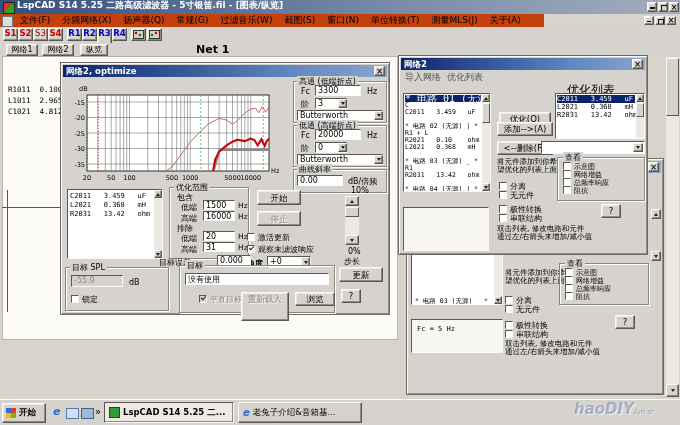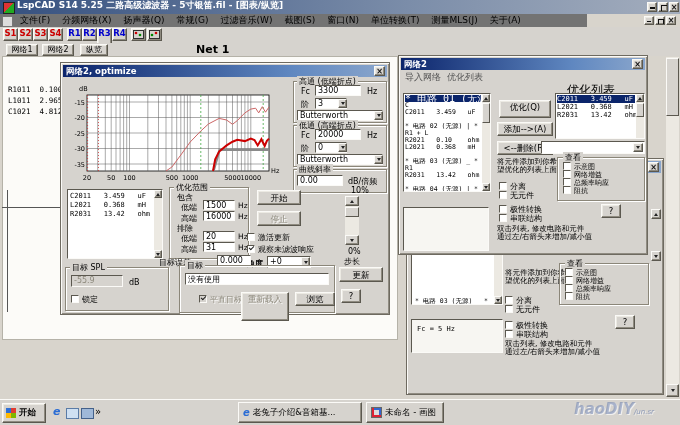--- a/index.html
+++ b/index.html
@@ -44,36 +44,36 @@
     <span class="t" style="left:17px;top:0">LspCAD S14 5.25 二路高级滤波器 - 5寸银笛.fil - [图表/纵览]</span>
     <div class="btn" style="left:647px;top:2px;width:10px;height:10px">
         <div style="position:absolute;left:2px;bottom:2px;width:5px;height:2px;background:#111"></div>
       </div>
     <div class="btn" style="left:658px;top:2px;width:10px;height:10px">
         <div style="position:absolute;left:2px;top:2px;width:5px;height:5px;border:1px solid #111"></div>
       </div>
     <div class="btn xb" style="left:669px;top:2px;width:10px;height:10px;color:#111">×</div>
   </div>
 
-  <div class="t" style="left:0;top:14px;width:587px;height:13px;background:#737373;border-bottom:5px solid #0ea5e9">
+  <div class="t" style="left:0;top:14px;width:544px;height:13px;background:#c2410c;border-bottom:5px solid #0ea5e9">
     <span class="t" style="left:2px;top:2px;width:9px;height:9px;background:#ddd;border:1px solid #777"></span>
     <span style="margin-left:14px"><span class="menu-item">文件(F)</span><span class="menu-item">分频网络(X)</span><span class="menu-item">扬声器(Q)</span><span class="menu-item">常规(G)</span><span class="menu-item">过滤音乐(W)</span><span class="menu-item">截图(S)</span><span class="menu-item">窗口(N)</span><span class="menu-item">单位转换(T)</span><span class="menu-item">测量MLS(J)</span><span class="menu-item">关于(A)</span></span>
     <div class="btn" style="left:644px;top:2px;width:10px;height:9px">
         <div style="position:absolute;left:2px;bottom:2px;width:4px;height:1.5px;background:#111"></div>
       </div>
     <div class="btn" style="left:655px;top:2px;width:10px;height:9px">
         <div style="position:absolute;left:2px;top:2px;width:4px;height:4px;border:1px solid #111"></div>
       </div>
     <div class="btn xb" style="left:666px;top:2px;width:10px;height:9px;line-height:7px;color:#111">×</div>
   </div>
 
   <div class="t" style="left:0;top:27px;width:680px;height:16px;background:#d6d3ce;border-bottom:1px solid #aaa79e">
     <div class="btn" style="left:3px;top:1px;width:15px;height:13px;color:#c00;font-weight:bold">S1</div>
     <div class="btn" style="left:18px;top:1px;width:15px;height:13px;color:#c00;font-weight:bold">S2</div>
-    <div class="btn" style="left:33px;top:1px;width:15px;height:13px;color:#c00;font-weight:bold">S3</div>
+    <div class="btn" style="left:33px;top:1px;width:15px;height:13px;color:#c00;font-weight:normal">S3</div>
     <div class="btn" style="left:48px;top:1px;width:15px;height:13px;color:#c00;font-weight:bold">S4</div>
     <div class="btn" style="left:67px;top:1px;width:15px;height:13px;color:#00c;font-weight:bold">R1</div>
     <div class="btn" style="left:82px;top:1px;width:15px;height:13px;color:#00c;font-weight:bold">R2</div>
     <div class="btn" style="left:97px;top:1px;width:15px;height:28px;color:#00c;font-weight:bold">R3</div>
     <div class="btn" style="left:112px;top:1px;width:15px;height:13px;color:#00c;font-weight:bold">R4</div>
     <div class="btn" style="left:131px;top:1px;width:15px;height:13px">
       <svg width="11" height="9" style="margin-top:1px">
           <rect x="0.5" y="0.5" width="10" height="8" fill="none" stroke="#333"></rect>
           <circle cx="3" cy="3" r="1.3" fill="#c00"></circle>
           <circle cx="7" cy="5" r="1.3" fill="#080"></circle>
@@ -169,21 +169,21 @@
         <div class="sbb" style="left:0;top:0;width:8px;height:8px">
             <div class="tri-u"></div>
           </div>
         <div class="sbb" style="left:0;bottom:0;width:8px;height:8px">
             <div class="tri-d"></div>
           </div>
         <div class="thumb" style="left:0;top:9px;width:8px;height:20px"></div>
       </div>
     </div>
 
-    <div class="btn" style="left:100px;top:44px;width:52px;height:18px;line-height:13px">优化(Q)</div>
+    <div class="btn" style="left:100px;top:56px;width:52px;height:18px;line-height:13px">优化(Q)</div>
     <div class="btn" style="left:98px;top:66px;width:56px;height:14px;line-height:13px">添加--&gt;(A)</div>
     <div class="btn" style="left:98px;top:85px;width:56px;height:14px;line-height:13px">&lt;--删除(R)</div>
 
     <div class="list" style="left:156px;top:37px;width:90px;height:46px">
       <div class="lr sel" style="height:8px;font-size:7px;line-height:8px;margin:1px 9px 0 1px">C2011   3.459   uF</div>
       <div class="lr" style="height:8px;font-size:7px;line-height:8px;margin-left:1px">L2021   0.368   mH</div>
       <div class="lr" style="height:8px;font-size:7px;line-height:8px;margin-left:1px">R2031   13.42   ohm</div>
       <div class="vsb" style="right:0;top:0;width:8px;height:44px">
         <div class="sbb" style="left:0;top:0;width:8px;height:8px">
             <div class="tri-u"></div>
@@ -367,25 +367,25 @@
   <div class="t" style="left:0;top:399px;width:680px;height:26px;background:#d6d3ce;border-top:1px solid #fbfaf7">
     <div class="btn" style="left:2px;top:3px;width:44px;height:20px;display:flex;align-items:center;gap:3px;padding:0 3px;font-weight:bold">
       <span style="display:inline-block;width:10px;height:10px;background:conic-gradient(#e03c31 0 25%,#7db700 25% 50%,#ffb900 50% 75%,#2e6fd6 75%)"></span>
       <span>开始</span>
     </div>
     <span class="t" style="left:53px;top:6px;font-size:11px;font-weight:bold;font-style:italic;color:#2a6cd4">e</span>
     <span class="t" style="left:66px;top:8px;width:11px;height:9px;background:#cfe0f2;border:1px solid #5a7ba6"></span>
     <span class="t" style="left:81px;top:8px;width:11px;height:9px;background:#9fb8d8;border:1px solid #44618a"></span>
     <span class="t" style="left:95px;top:6px;font-size:10px">»</span>
 
+    <div class="task active" style="left:104px;width:130px">
+      <span style="display:inline-block;width:9px;height:9px;background:#2f9e3a;border:1px solid #14521b;flex:0 0 auto"></span>
+      <span>LspCAD S14 5.25 二...</span>
+    </div>
     <div class="task" style="left:238px;width:124px">
       <span style="font-size:10px;font-weight:bold;font-style:italic;color:#2a6cd4;flex:0 0 auto">e</span>
       <span>老兔子介绍&amp;音箱基...</span>
     </div>
-    <div class="task" style="left:366px;width:78px">
-      <span style="display:inline-block;width:9px;height:9px;background:#dcdcdc;border:1px solid #666;box-shadow:inset 2px -2px 0 #d23,inset -2px 2px 0 #36c;flex:0 0 auto"></span>
-      <span>未命名 - 画图</span>
-    </div>
   </div>
 
   <div class="wm"><span>haoDIY</span><span class="sfx">/un.sr</span></div>
 
 </div>
 
 </body></html>

